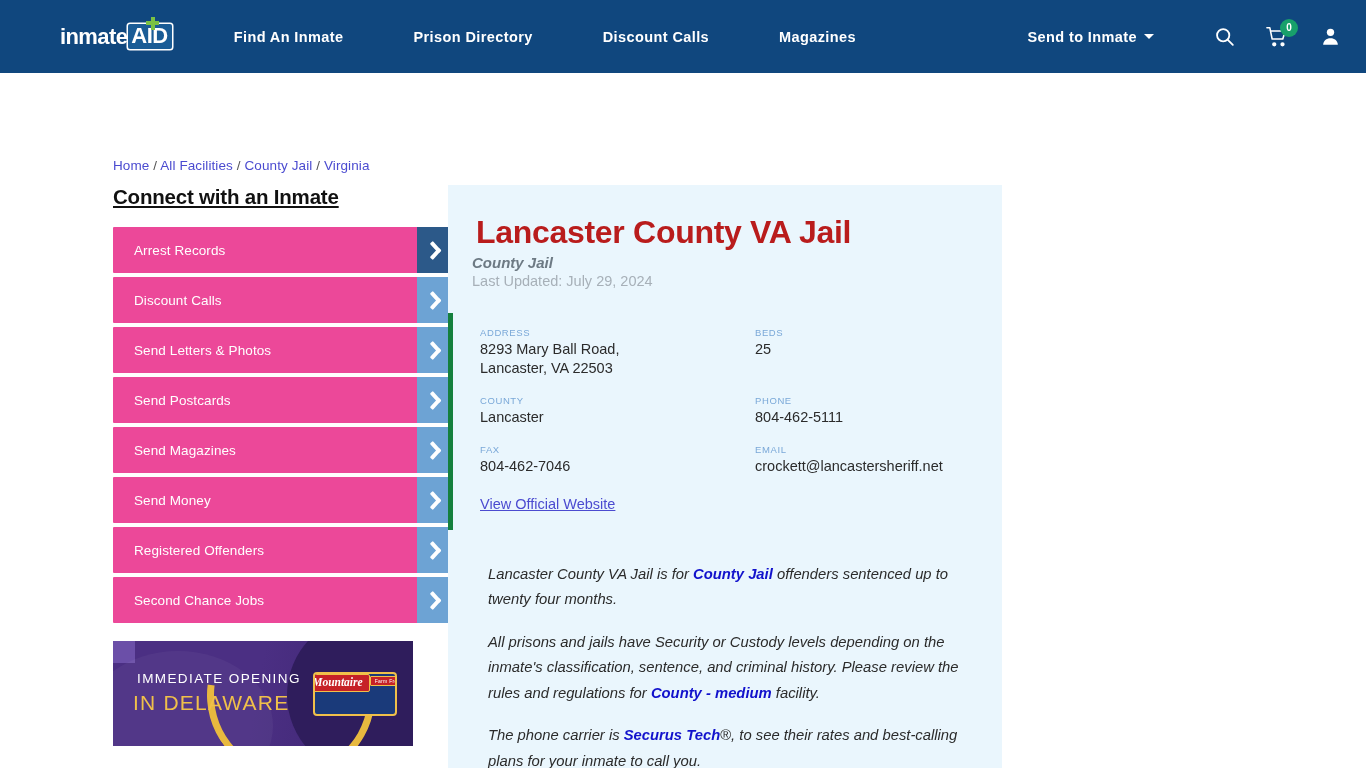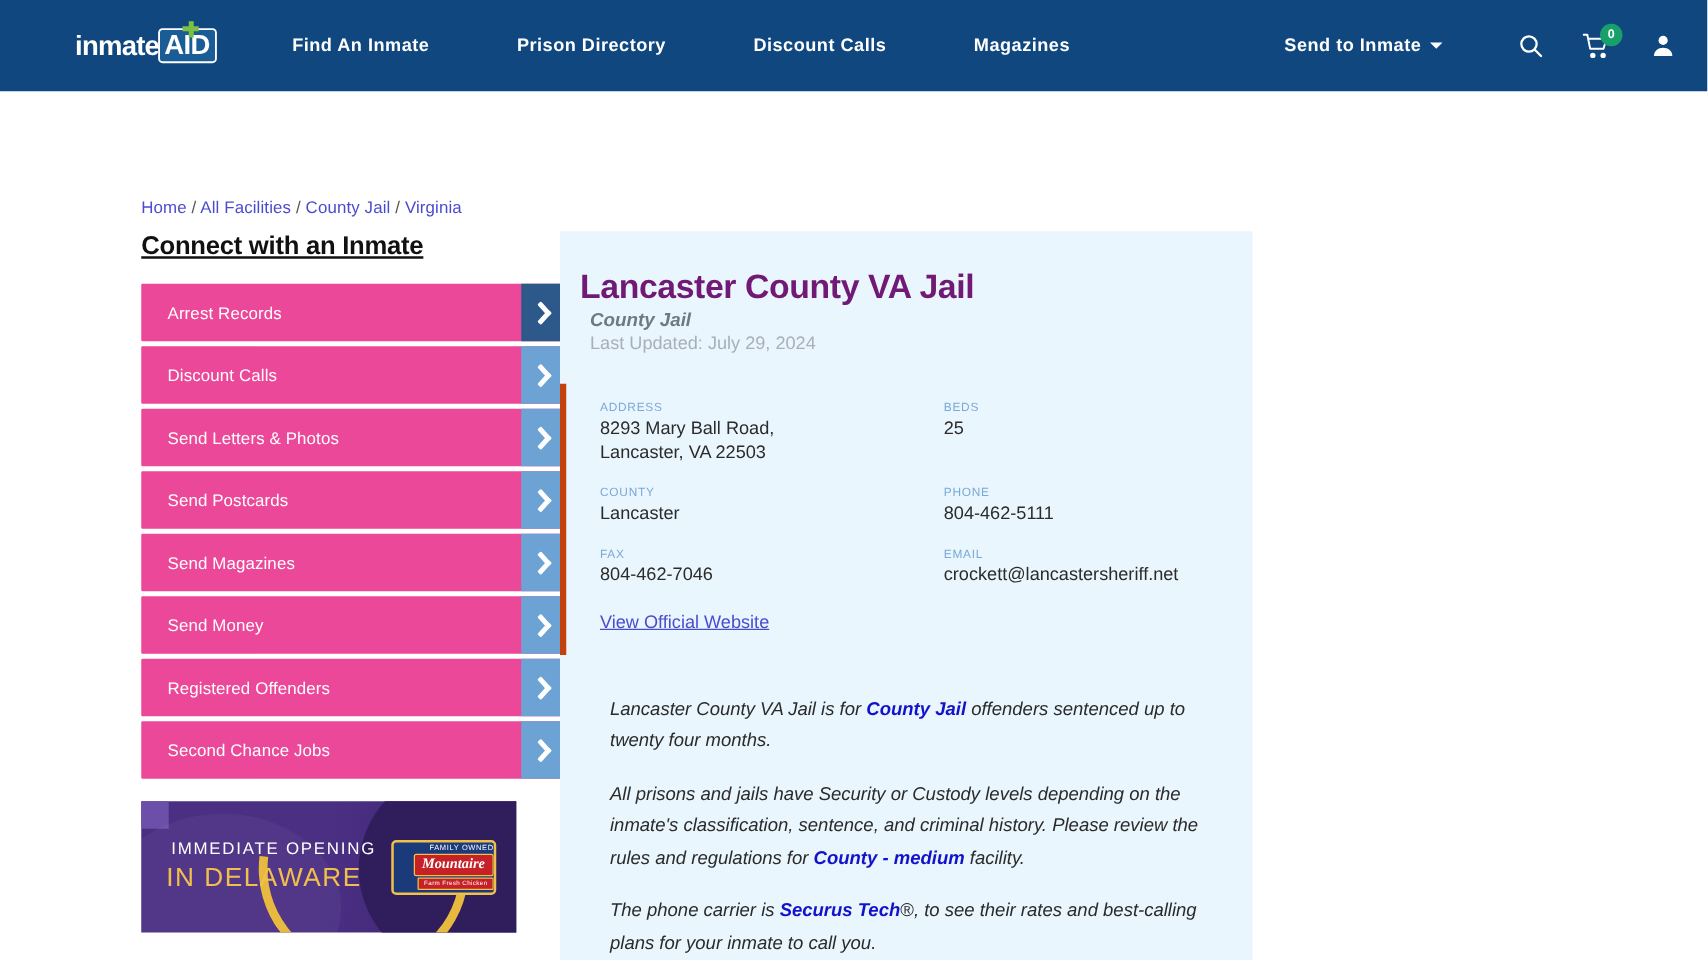--- a/index.html
+++ b/index.html
@@ -219,22 +219,22 @@
   .ad-line2 {
     position: absolute; left: 20px; top: 50px;
     color: #f0c04a; font-size: 21px; letter-spacing: 1.2px;
   }
   .ad-logo {
     position: absolute; right: 16px; top: 31px;
     width: 84px; height: 44px;
     background: #1a3a7a;
     border: 2px solid #f0c04a;
     border-radius: 4px;
-    display: flex; flex-direction: column;
-    align-items: flex-end; justify-content: center;
+    display: flex; 
+    align-items: flex-start; justify-content: center;
     overflow: hidden;
   }
   .ad-logo-top {
     color: #ffffff; font-size: 6px; letter-spacing: 0.5px;
     line-height: 1; margin-bottom: 1px;
   }
   .ad-logo-main {
     background: #c62127; color: #ffffff;
     font-family: "Liberation Serif", serif;
     font-weight: bold; font-style: italic;
@@ -254,42 +254,42 @@
   .content-panel {
     position: absolute;
     left: 448px; top: 112px;
     width: 554px;
     min-height: 656px;
     background: #eaf6fd;
     padding: 20px 0 0 0;
   }
   .facility-title {
     margin: 0;
-    padding: 9px 0 0 16px;
-    font-size: 27px;
-    font-weight: bold;
-    color: #701a75;
+    padding: 9px 0 0 28px;
+    font-size: 32px;
+    font-weight: bold;
+    color: #b91c1c;
     letter-spacing: -0.3px;
   }
   .facility-type {
     padding: 3px 0 0 24px;
     font-size: 15px;
     font-weight: bold;
     font-style: italic;
     color: #6d7a84;
   }
   .facility-updated {
     padding: 2px 0 0 24px;
     font-size: 14.5px;
     color: #a7b0b8;
   }
 
   .info-card {
     margin: 24px 0 0 0;
-    border-left: 5px solid #c2410c;
+    border-left: 5px solid #15803d;
     padding: 14px 0 18px 27px;
     display: grid;
     grid-template-columns: 275px 1fr;
     row-gap: 17px;
   }
   .info-label {
     font-size: 9.5px;
     color: #7aa8d8;
     letter-spacing: 0.6px;
     margin-bottom: 2px;

